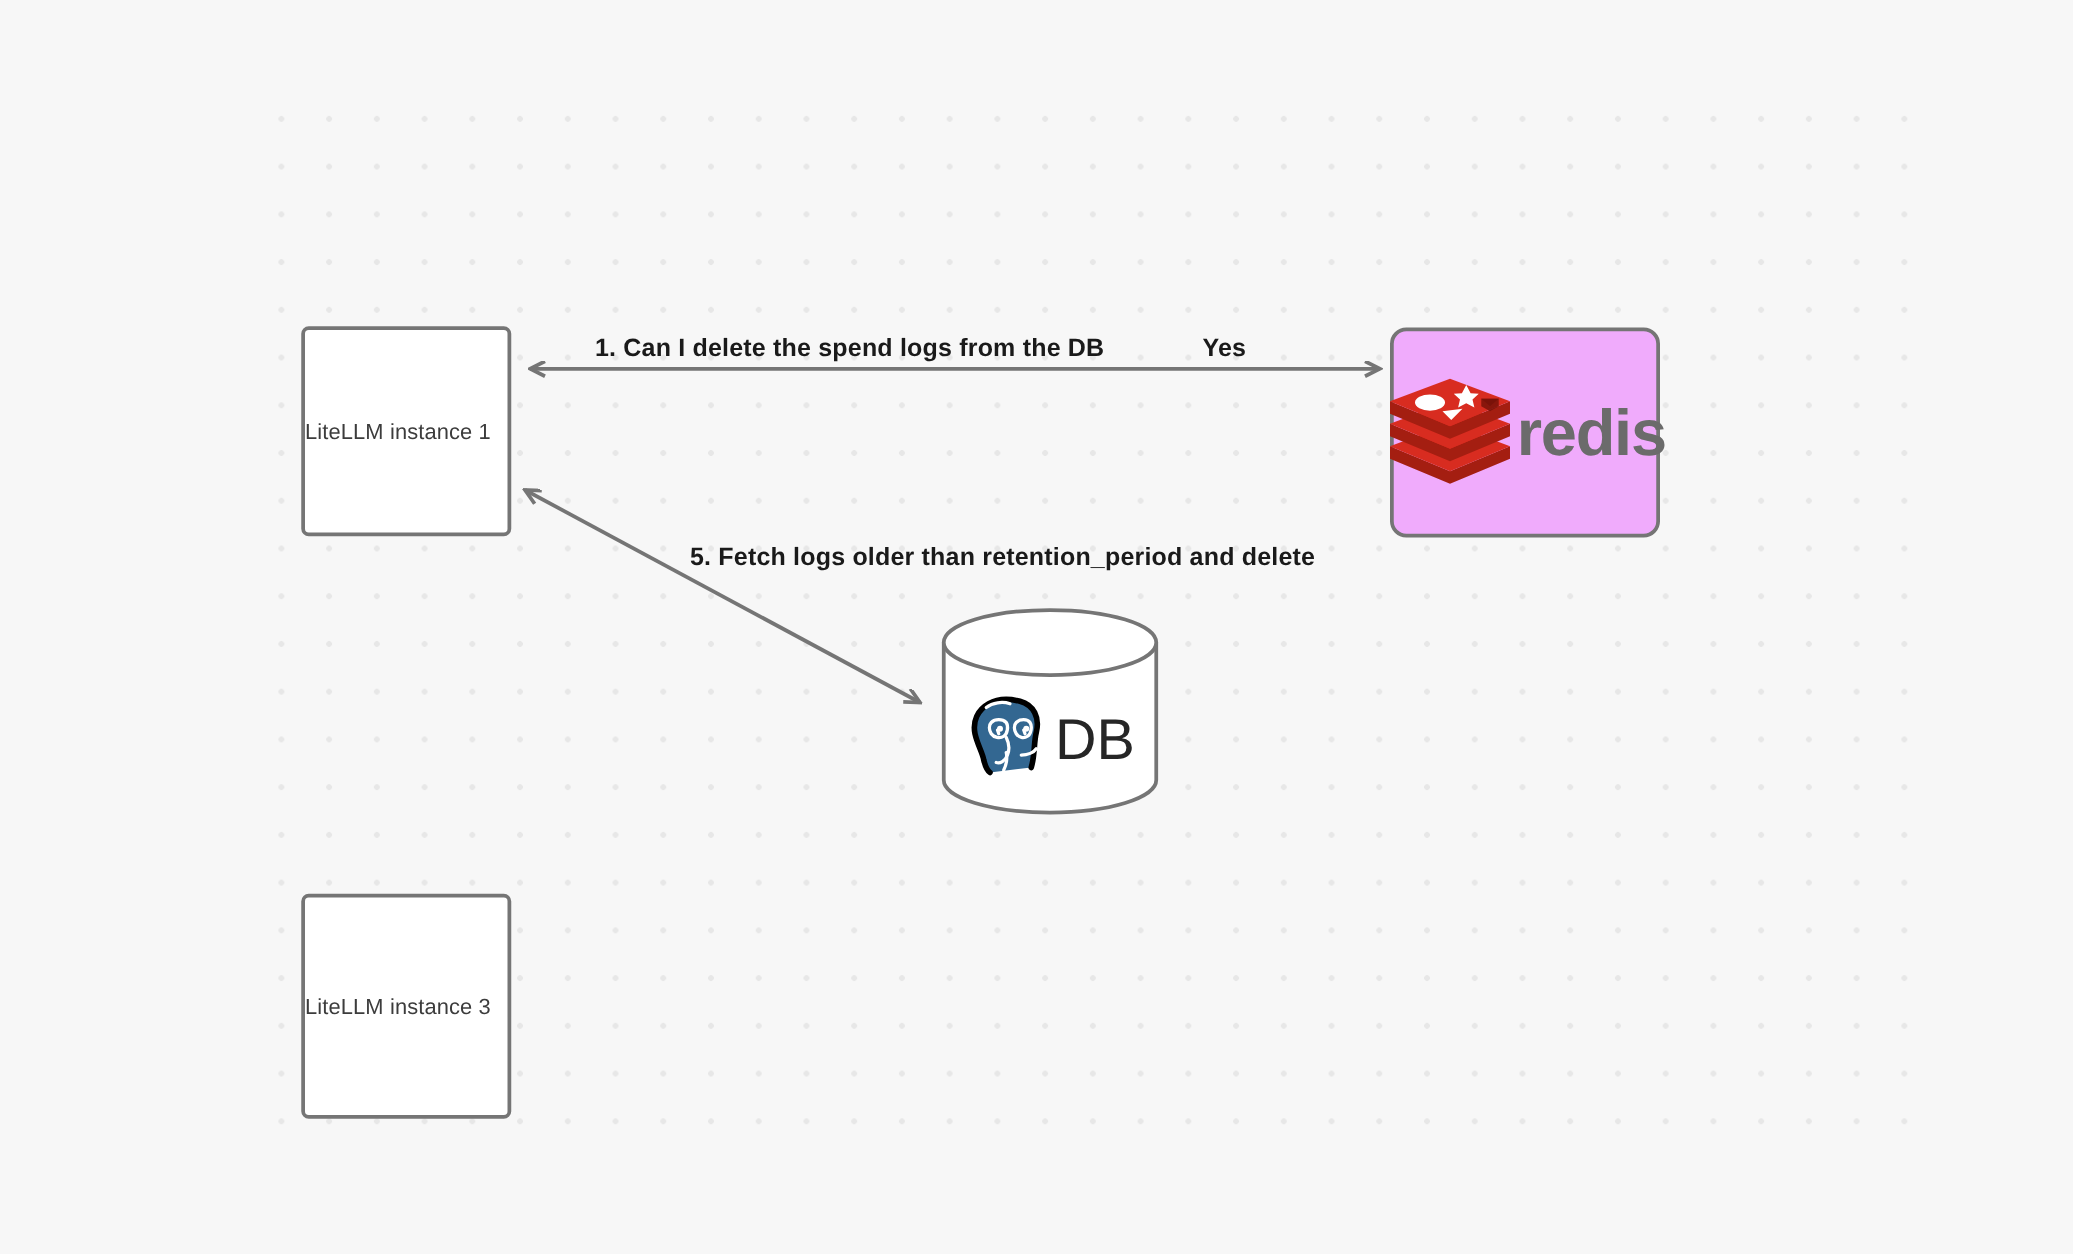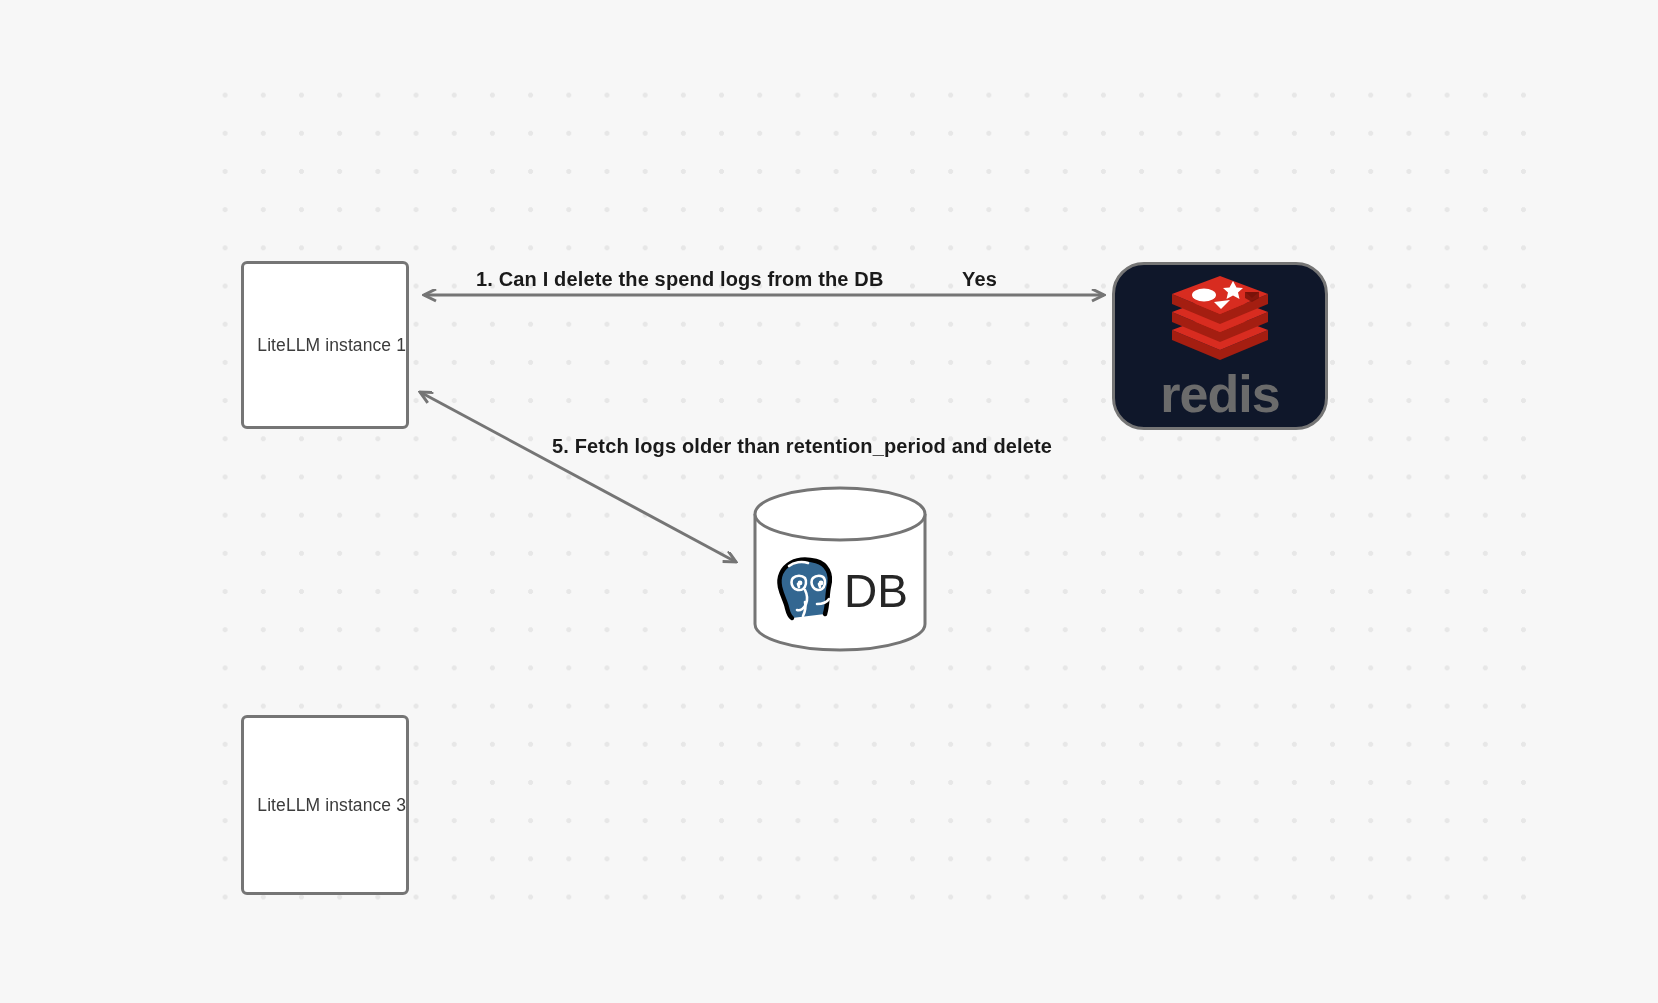--- a/index.html
+++ b/index.html
@@ -37,36 +37,36 @@
   }
   
   .node-box {
     position: absolute;
     box-sizing: border-box;
     background: #ffffff;
     border: 3px solid #757575;
     border-radius: 6px;
     display: flex;
     align-items: center;
-    justify-content: flex-end;
+    justify-content: flex-start;
   }
   .node-label {
     font-size: 17.5px;
     color: #3c3c3c;
     letter-spacing: 0.1px;
     font-family: "Liberation Sans", sans-serif;
   }
   .redis-box {
     position: absolute;
     box-sizing: border-box;
-    background: #0f172a;
+    background: #f0abfc;
     border: 3px solid #757575;
-    border-radius: 32px;
+    border-radius: 13px;
     display: flex;
-    flex-direction: column;
+    flex-direction: row;
     align-items: center;
     justify-content: center;
   }
   .redis-wordmark {
     font-family: "Liberation Sans", sans-serif;
     font-size: 52px;
     font-weight: 700;
     color: #6b6b6b;
     letter-spacing: -1px;
     line-height: 1;

